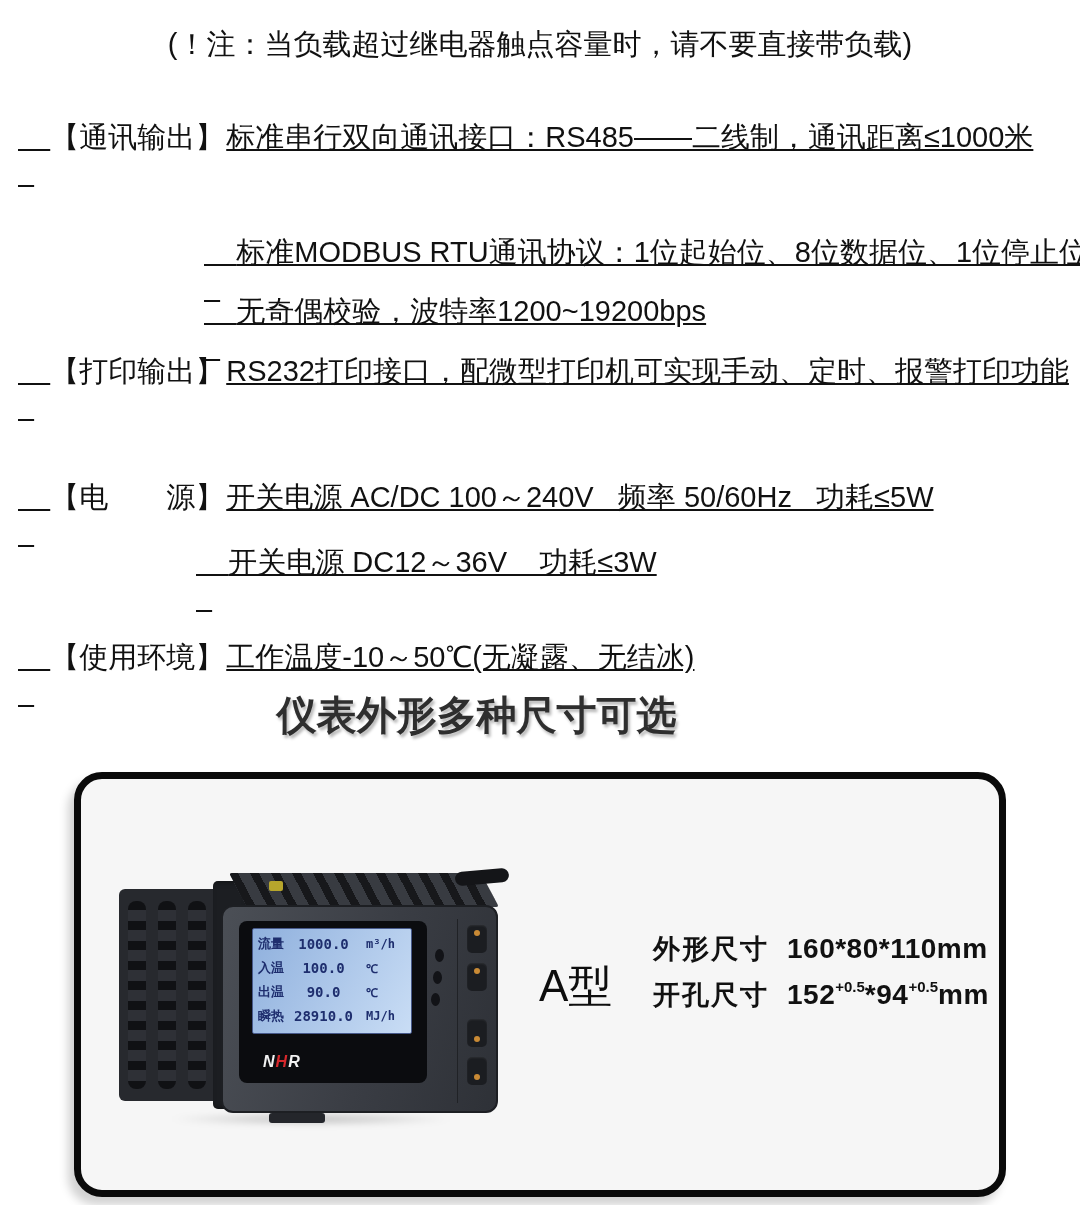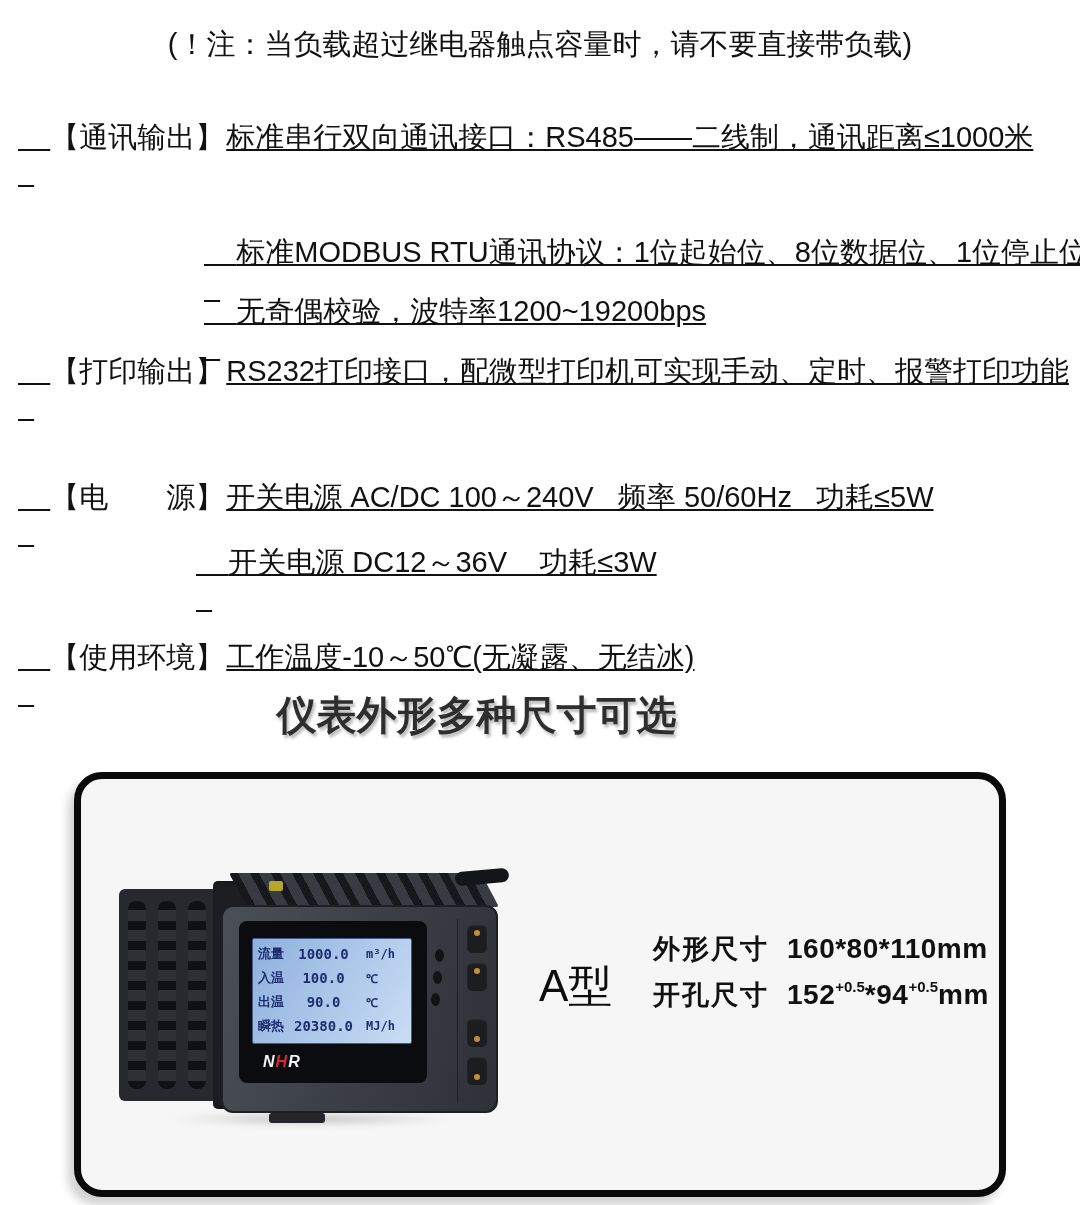--- a/index.html
+++ b/index.html
@@ -78,21 +78,21 @@
   .dev-front{
     position:absolute;left:102px;top:32px;width:277px;height:208px;
     background:linear-gradient(105deg,#4b4f56 0%,#3a3d44 55%,#2e3137 100%);
     border:2px solid #1d1f23;border-radius:12px;box-sizing:border-box;
   }
   .dev-bezel{
     position:absolute;left:16px;top:14px;width:188px;height:162px;
     background:var(--bezel-black,#0b0c0f);border-radius:8px;
   }
   .lcd{
-    position:absolute;left:13px;top:17px;width:160px;height:106px;
+    position:absolute;left:13px;top:7px;width:160px;height:106px;
     background:linear-gradient(120deg,var(--lcd-bg-dark,#8fb0dd),var(--lcd-bg-light,#c9ddf5));
     border:1px solid #47598a;border-radius:2px;
     padding:3px 5px;box-sizing:border-box;color:var(--lcd-text,#1e2e6e);
   }
   .lcd-row{display:flex;align-items:center;height:24px;}
   .lcd-lab{font-size:13px;font-weight:700;}
   .lcd-val{flex:1;text-align:center;font-family:"DejaVu Sans Mono",monospace;font-size:14px;font-weight:700;}
   .lcd-unit{width:40px;text-align:left;padding-left:3px;font-family:"DejaVu Sans Mono",monospace;font-size:12px;font-weight:700;}
   .dev-logo{position:absolute;left:24px;bottom:12px;font-size:16px;font-weight:700;font-style:italic;letter-spacing:1px;text-align:right;}
   .logo-n,.logo-r{color:#f2f2f2;} .logo-h{color:var(--accent-red,#d7282c);}
@@ -166,21 +166,21 @@
               <span class="lcd-val">100.0</span>
               <span class="lcd-unit">℃</span>
             </div>
             <div class="lcd-row">
               <span class="lcd-lab">出温</span>
               <span class="lcd-val">90.0</span>
               <span class="lcd-unit">℃</span>
             </div>
             <div class="lcd-row">
               <span class="lcd-lab">瞬热</span>
-              <span class="lcd-val">20380.0</span>
+              <span class="lcd-val">28910.0</span>
               <span class="lcd-unit">MJ/h</span>
             </div>
           </div>
           <div class="dev-logo">
             <span class="logo-n">N</span><span class="logo-h">H</span><span class="logo-r">R</span>
           </div>
         </div>
         <div class="dev-holes">
           <div class="hole h1"></div>
           <div class="hole h2"></div>

